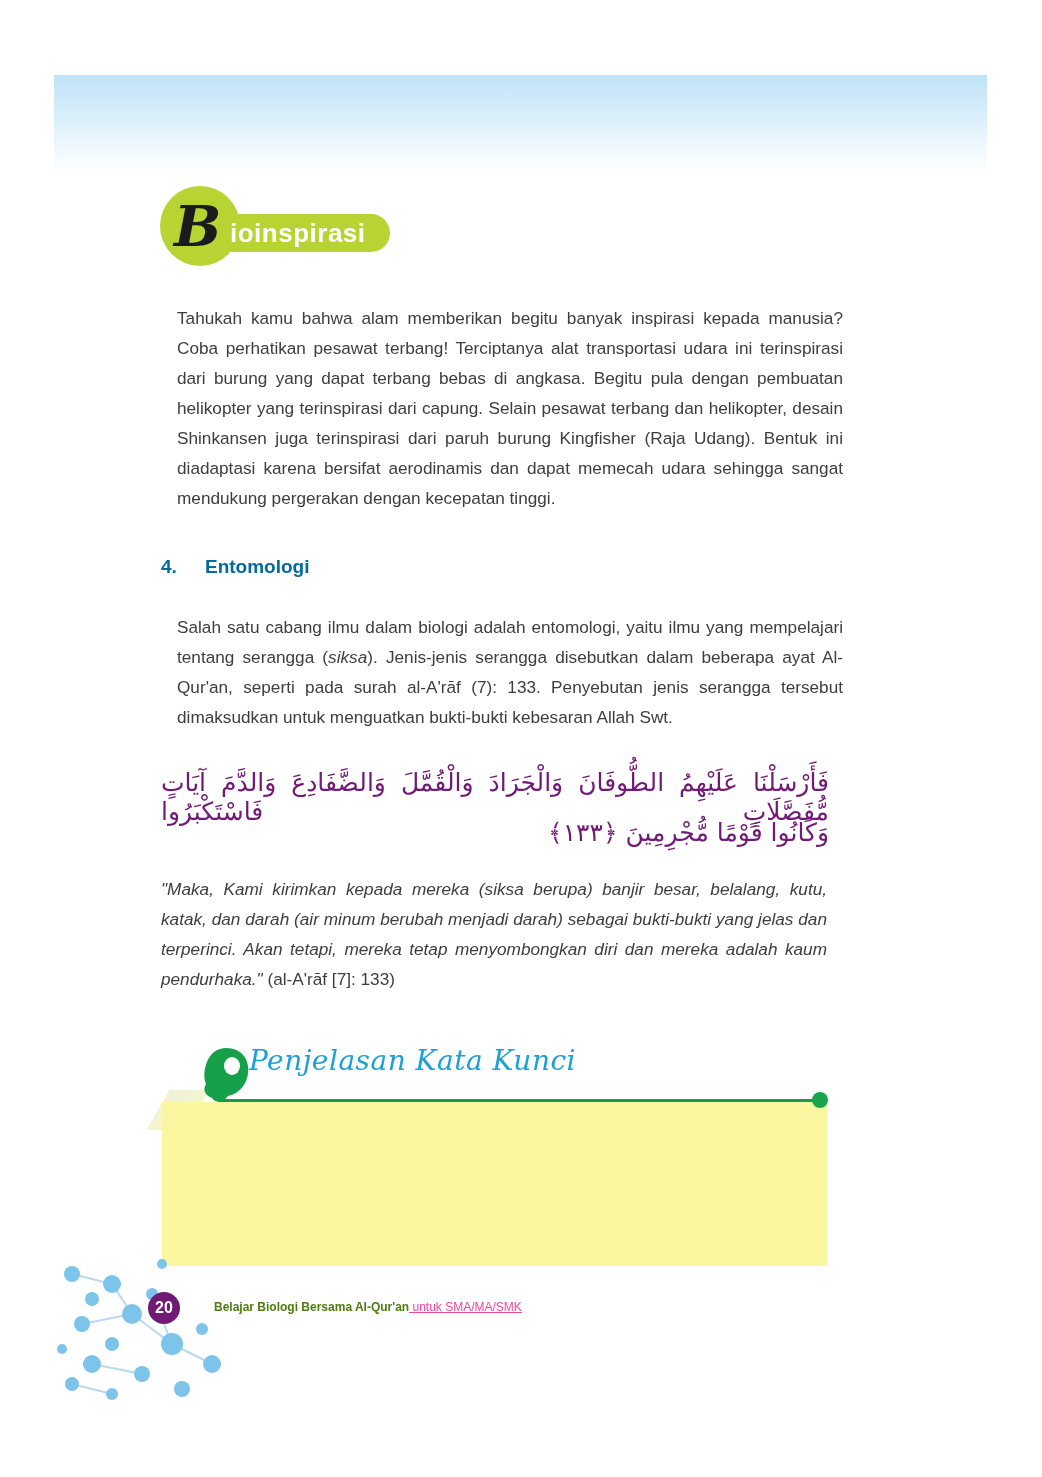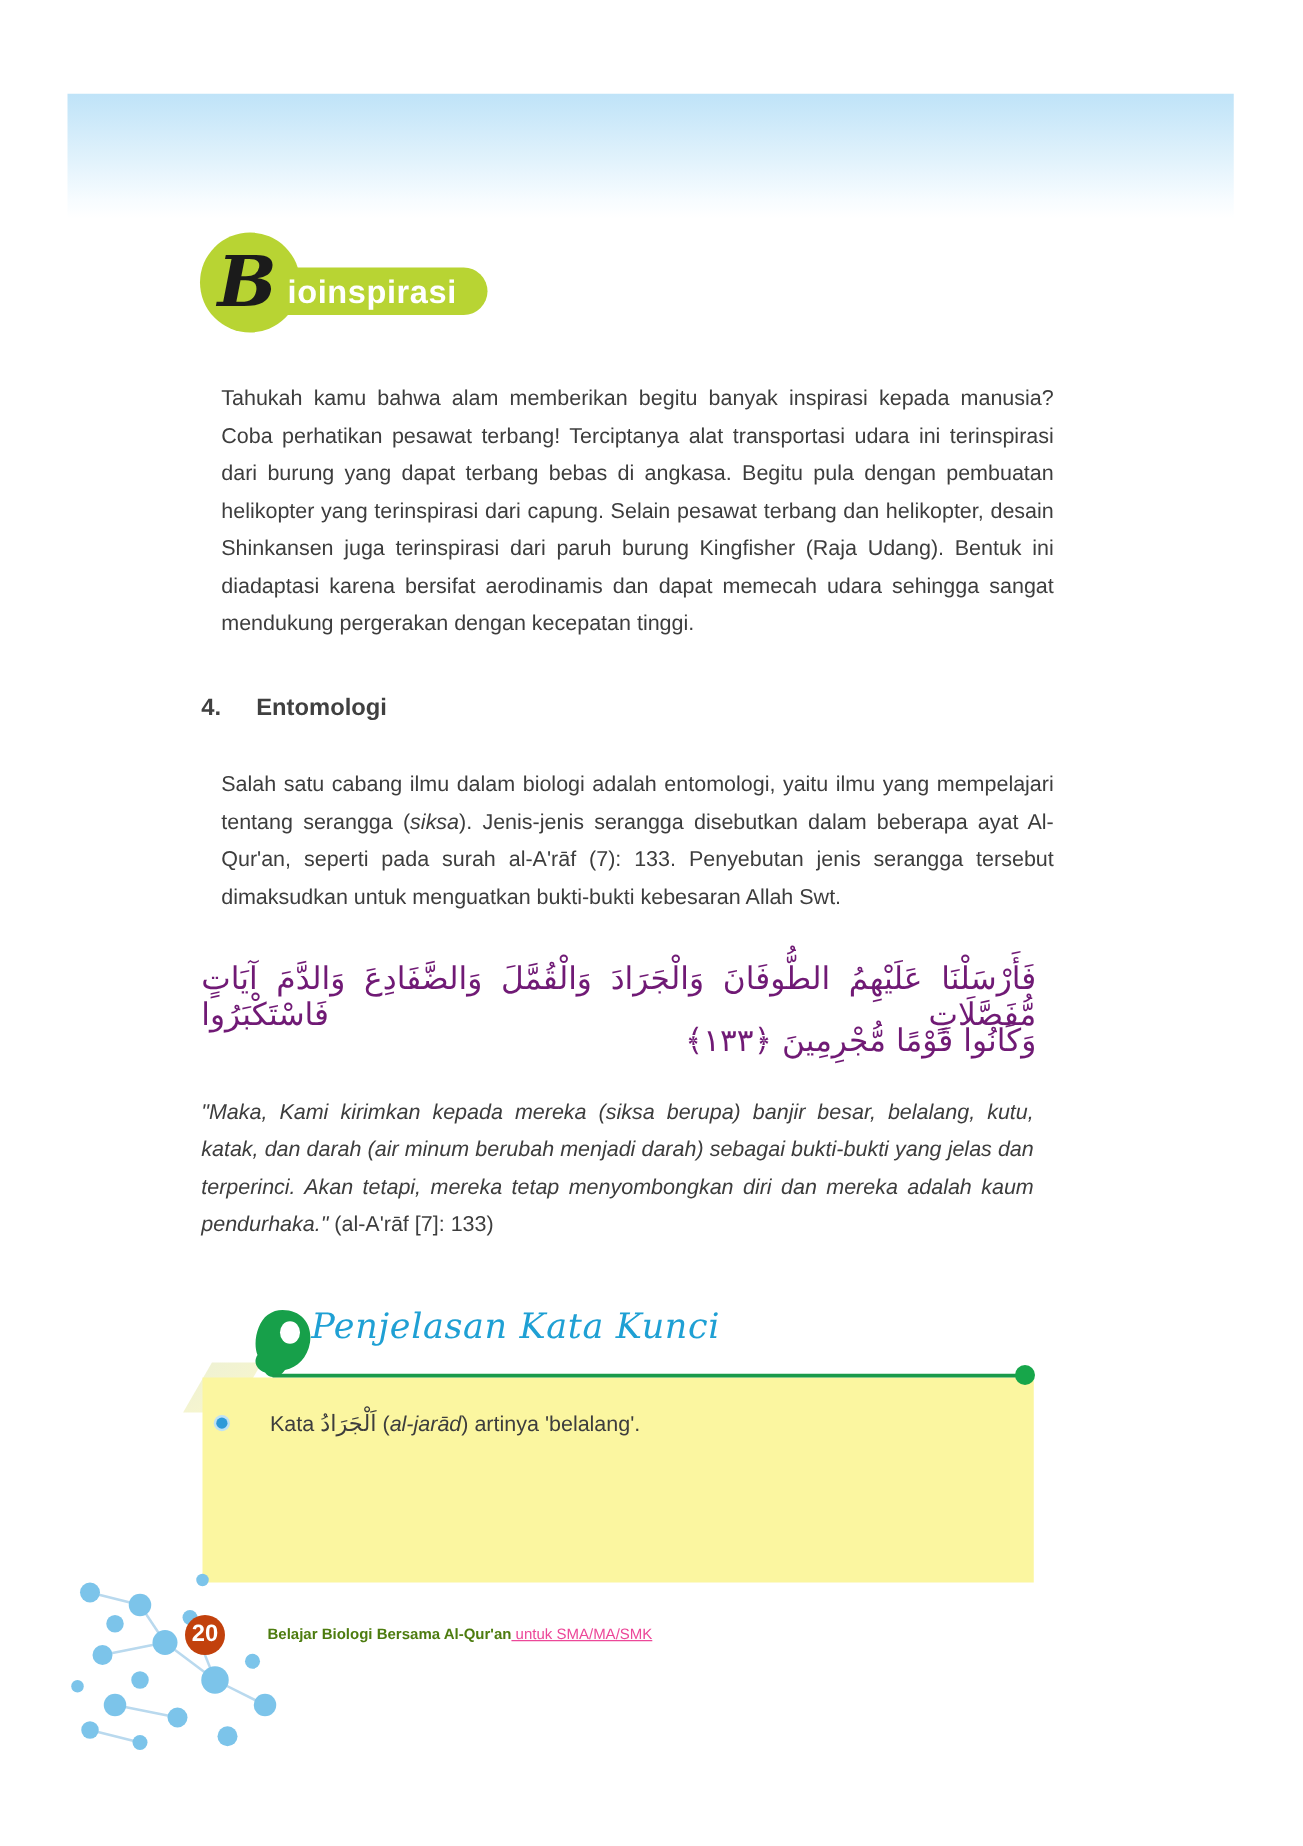--- a/index.html
+++ b/index.html
@@ -12,21 +12,21 @@
               border-radius:20px; }
   .bio-circle { position:absolute; left:0; top:0; width:80px; height:80px; border-radius:50%; background:#b8d433; }
   .bio-B { position:absolute; left:14px; top:2px; font-family:"DejaVu Serif", serif; font-style:italic;
            font-weight:bold; font-size:56px; color:#1b1b1b; line-height:76px; }
   .bio-rest { position:absolute; left:70px; top:30px; font-family:"Liberation Sans", sans-serif; font-weight:bold;
               font-size:26px; color:#ffffff; line-height:34px; letter-spacing:0.5px; }
   .para { position:absolute; left:161px; width:666px; font-family:"Liberation Sans", sans-serif; font-size:17.2px;
           line-height:30px; color:#3d3d3d; text-align:justify; margin:16px; }
   .p1 { top:287px; }
   .heading { position:absolute; left:161px; top:556px; font-family:"Liberation Sans", sans-serif; font-weight:bold;
-             font-size:19px; color:#404040; }
+             font-size:19px; color:#0369a1; }
   .heading .num { display:inline-block; width:44px; }
   .p2 { top:596px; }
   .arabic { position:absolute; left:161px; width:668px; direction:rtl; font-family:"DejaVu Serif", serif;
             font-size:25px; color:#701a75; text-align:justify; }
   .ar1 { top:768px; text-align-last:justify; }
   .ar2 { top:818px; }
   .quote { position:absolute; left:161px; top:874px; width:666px; font-family:"Liberation Sans", sans-serif;
            font-size:17.2px; line-height:30px; color:#3d3d3d; text-align:justify; margin:0; }
   .quote em { font-style:italic; }
   .kw-box { position:absolute; left:162px; top:1102px; width:665px; height:164px; background:#fbf6a0; }
@@ -38,22 +38,22 @@
   .kw-title { position:absolute; left:249px; top:1044px; font-family:"DejaVu Serif", serif; font-style:italic;
               font-size:28px; color:#1fa0d4; letter-spacing:0.5px; }
   .kw-list { position:absolute; left:168px; top:1124px; width:655px; margin:0; padding:0; list-style:none; }
   .kw-item { position:relative; padding-left:48px; font-family:"Liberation Sans", sans-serif; font-size:17.2px;
              line-height:30px; color:#3d3d3d; margin-bottom:10px; }
   .kw-bullet { position:absolute; left:5px; top:10px; width:9px; height:9px; border-radius:50%;
                background:#2f9ad8; box-shadow:0 0 0 2px #bfe2f5; }
   .kw-item .ar { font-family:"DejaVu Serif", serif; font-size:18px; direction:rtl; unicode-bidi:embed; }
   .molecules { position:absolute; left:52px; top:1254px; width:190px; height:150px; }
   .page-num { position:absolute; left:148px; top:1292px; width:32px; height:32px; border-radius:50%;
-              background:#c2410c; color:#fff; font-family:"Liberation Sans", sans-serif; font-weight:bold;
-              font-size:19px; line-height:32px; text-align:center; }
+              background:#701a75; color:#fff; font-family:"Liberation Sans", sans-serif; font-weight:bold;
+              font-size:16px; line-height:32px; text-align:center; }
   .footer { position:absolute; left:214px; top:1300px; font-family:"Liberation Sans", sans-serif; font-size:12px;
             color:#555; }
   .footer b { color:#4d7c0f;margin-top:19px; }
   .footer .light { color:#ec4899;text-decoration:underline; }
 </style>
 </head>
 <body>
 
 <div class="top-band"></div>
 
@@ -81,24 +81,20 @@
 <div class="kw-box"></div>
 <svg class="kw-icon" viewBox="0 0 56 62">
   <path d="M28 4 C44 4 52 16 50 30 C48 42 40 50 30 52 C26 58 18 60 14 54 C8 52 4 46 8 40 C4 30 8 14 16 8 C20 5 24 4 28 4 Z" fill="#17a04a"></path>
   <ellipse cx="34" cy="22" rx="8" ry="9" fill="#ffffff"></ellipse>
 </svg>
 <div class="kw-title">Penjelasan Kata Kunci</div>
 <div class="kw-line"></div>
 <div class="kw-dot"></div>
 
 <ul class="kw-list">
-  <li class="kw-item">
-    <span class="kw-bullet"></span>
-    <span>Kata </span><span class="ar">اَلْجَرَادُ</span> (<em>al-jarād</em>)<span> artinya 'belalang'.</span>
-  </li>
 </ul>
 
 <svg class="molecules" viewBox="0 0 190 150">
   <g stroke="#b9d9ee" stroke-width="2">
     <line x1="20" y1="20" x2="60" y2="30"></line>
       <line x1="60" y1="30" x2="80" y2="60"></line>
     <line x1="30" y1="70" x2="80" y2="60"></line>
       <line x1="80" y1="60" x2="120" y2="90"></line>
     <line x1="40" y1="110" x2="90" y2="120"></line>
       <line x1="120" y1="90" x2="160" y2="110"></line>

